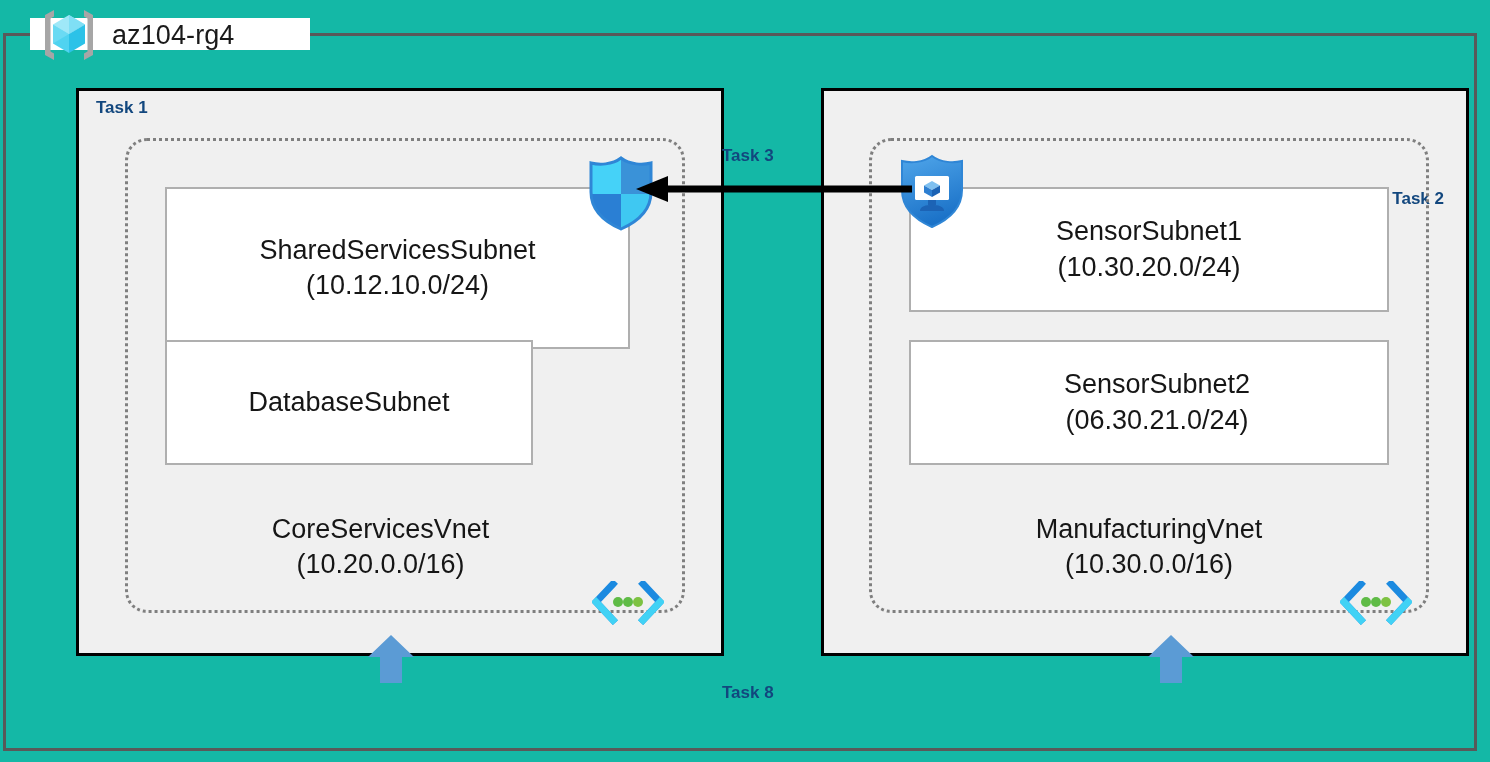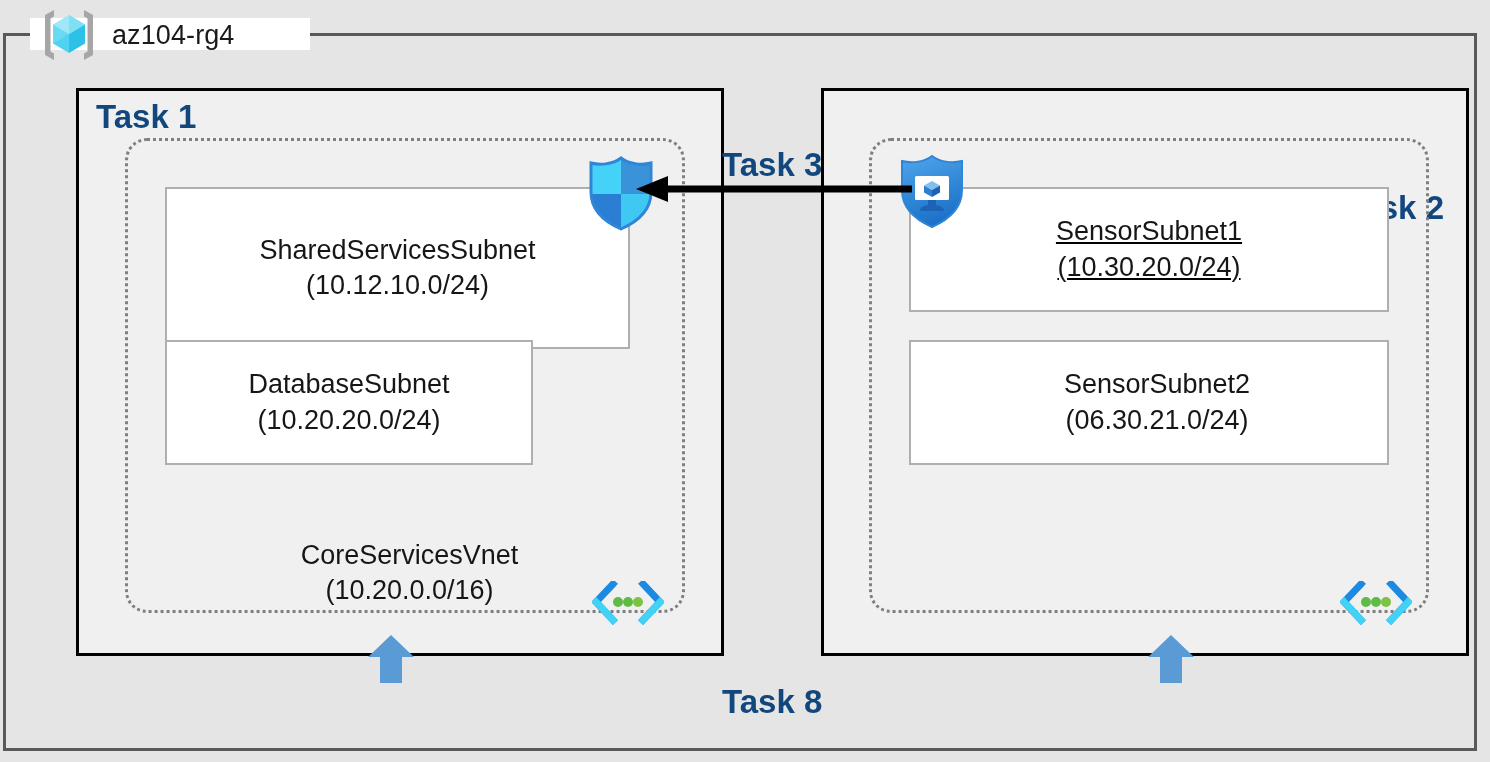--- a/index.html
+++ b/index.html
@@ -7,21 +7,21 @@
     padding: 0;
     background: #ffffff;
   }
   body {
     font-family: "Liberation Sans", sans-serif;
   }
   #canvas {
     position: relative;
     width: 1490px;
     height: 762px;
-    background: #e5e5e5;
+    background: #14b8a6;
     overflow: hidden;
   }
 
   
   .rg-frame {
     position: absolute;
     left: 3px;
     top: 33px;
     width: 1474px;
     height: 718px;
@@ -63,21 +63,21 @@
     position: absolute;
     background: #F0F0F0;
     border: 3px solid #000000;
     box-sizing: border-box;
   }
   #task-box-1 { left: 76px;  top: 88px; width: 648px; height: 568px; }
   #task-box-2 { left: 821px; top: 88px; width: 648px; height: 568px; }
 
   .task-label {
     position: absolute;
-    font-size: 33px;
+    font-size: 17px;
     font-weight: bold;
     color: #12477E;
     white-space: nowrap;
   }
   #task-label-1 { left: 96px;  top: 98px; }
   #task-label-2 { right: 22px; top: 98px; }
 
   
   .vnet {
     position: absolute;
@@ -104,31 +104,31 @@
   .subnet .sname,
   .subnet .scidr,
   .vnet-caption .vname,
   .vnet-caption .vcidr {
     font-size: 27px;
     color: #161616;
     white-space: nowrap;
   }
   #subnet-shared   { left: 165px;  top: 187px; width: 465px; height: 162px; }
   #subnet-database { left: 165px;  top: 340px; width: 368px; height: 125px; }
-  #subnet-sensor1  { left: 909px;  top: 187px; width: 480px; height: 125px; text-decoration: underline; }
+  #subnet-sensor1  { left: 909px;  top: 187px; width: 480px; height: 125px; }
   #subnet-sensor2  { left: 909px;  top: 340px; width: 480px; height: 125px; padding-left: 16px; }
 
   
   .vnet-caption {
     position: absolute;
     text-align: center;
     line-height: 1.30;
     white-space: nowrap;
   }
-  #vnet-caption-1 { left: 177px; top: 512px; width: 465px; margin-top: 26px; }
+  #vnet-caption-1 { left: 148px; top: 512px; width: 465px; }
   #vnet-caption-2 { left: 909px; top: 512px; width: 480px; }
 
   
   .icon-abs { position: absolute; }
   #nsg-icon-wrap     { left: 585px; top: 156px; width: 72px; height: 76px; }
   #bastion-icon-wrap { left: 897px; top: 154px; width: 70px; height: 76px; }
   #vnet-glyph-1      { left: 592px; top: 581px; width: 72px; height: 44px; }
   #vnet-glyph-2      { left: 1340px; top: 581px; width: 72px; height: 44px; }
 
   
@@ -185,21 +185,20 @@
 
   <div id="vnet-1" class="vnet"></div>
 
   <div id="subnet-shared" class="subnet">
     <span class="sname">SharedServicesSubnet</span>
     <span class="scidr">(10.12.10.0/24)</span>
   </div>
 
   <div id="subnet-database" class="subnet">
     <span class="sname">DatabaseSubnet</span>
-    <span class="scidr">(10.20.20.0/24)</span>
   </div>
 
   <div id="vnet-caption-1" class="vnet-caption">
     <div class="vname">CoreServicesVnet</div>
     <div class="vcidr">(10.20.0.0/16)</div>
   </div>
 
   <span id="vnet-glyph-1" class="icon-abs">
     <svg viewBox="0 0 72 44" width="72" height="44" aria-hidden="true">
 
@@ -247,20 +246,24 @@
   <div id="subnet-sensor1" class="subnet">
     <span class="sname">SensorSubnet1</span>
     <span class="scidr">(10.30.20.0/24)</span>
   </div>
 
   <div id="subnet-sensor2" class="subnet">
     <span class="sname">SensorSubnet2</span>
     <span class="scidr">(06.30.21.0/24)</span>
   </div>
 
+  <div id="vnet-caption-2" class="vnet-caption">
+    <div class="vname">ManufacturingVnet</div>
+    <div class="vcidr">(10.30.0.0/16)</div>
+  </div>
 
   <span id="vnet-glyph-2" class="icon-abs">
     <svg viewBox="0 0 72 44" width="72" height="44" aria-hidden="true">
       <path d="M21 3 L4 21 L21 39" fill="none" stroke="#1B8AE0" stroke-width="7" stroke-linecap="square"></path>
       <path d="M4 21 L21 39" fill="none" stroke="#41D2F5" stroke-width="7" stroke-linecap="square"></path>
       <path d="M51 3 L68 21 L51 39" fill="none" stroke="#1B8AE0" stroke-width="7" stroke-linecap="square"></path>
       <path d="M68 21 L51 39" fill="none" stroke="#41D2F5" stroke-width="7" stroke-linecap="square"></path>
       <circle cx="26" cy="21" r="5" fill="#5FBB46"></circle>
       <circle cx="36" cy="21" r="5" fill="#5FBB46"></circle>
       <circle cx="46" cy="21" r="5" fill="#7DC242"></circle>

